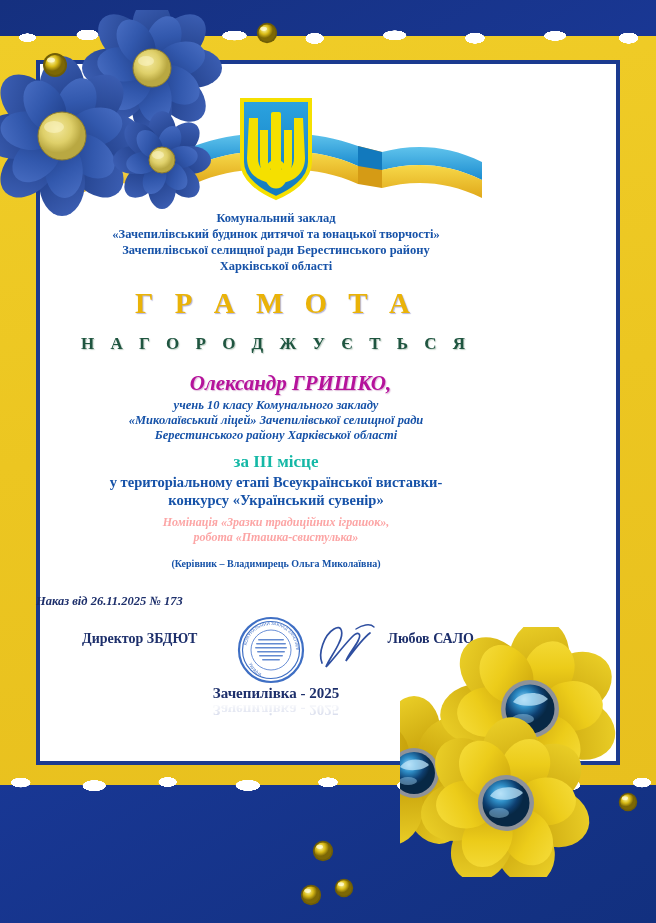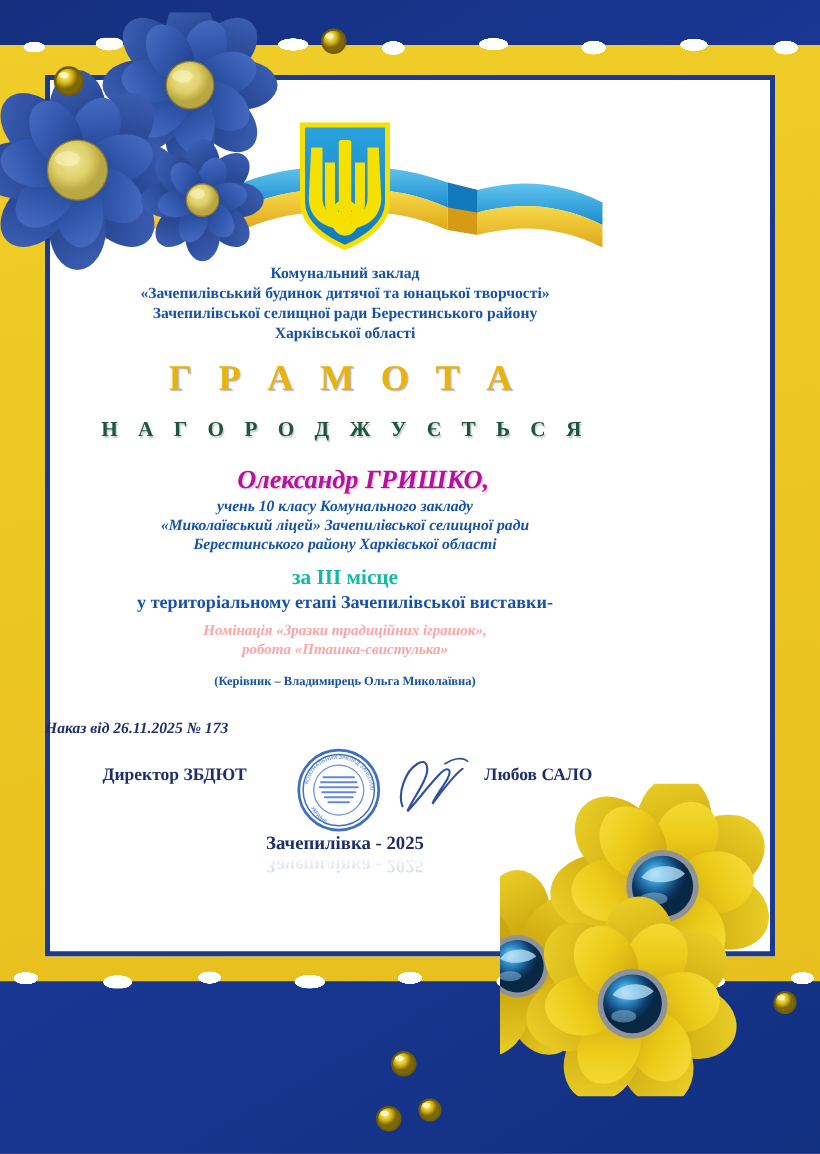--- a/index.html
+++ b/index.html
@@ -352,21 +352,22 @@
 
     <div class="recipient">Олександр ГРИШКО,</div>
     <div class="recipient-sub">
       <span class="l">учень 10 класу Комунального закладу</span>
       <span class="l">«Миколаївський ліцей» Зачепилівської селищної  ради</span>
       <span class="l">Берестинського  району  Харківської  області</span>
     </div>
 
     <div class="place">за III місце</div>
     <div class="event">
-      <span class="l">у територіальному етапі Зачепилівської виставки-</span>
+      <span class="l">у територіальному етапі Всеукраїнської виставки-</span>
+      <span class="l">конкурсу «Український сувенір»</span>
     </div>
     <div class="nomination">
       <span class="l">Номінація «Зразки традиційних іграшок»,</span>
       <span class="l">робота «Пташка-свистулька»</span>
     </div>
     <div class="mentor">(Керівник – Владимирець Ольга Миколаївна)</div>
 
     <div class="order-row">
       <span class="order-text">Наказ від 26.11.2025 № 173</span>
     </div>

